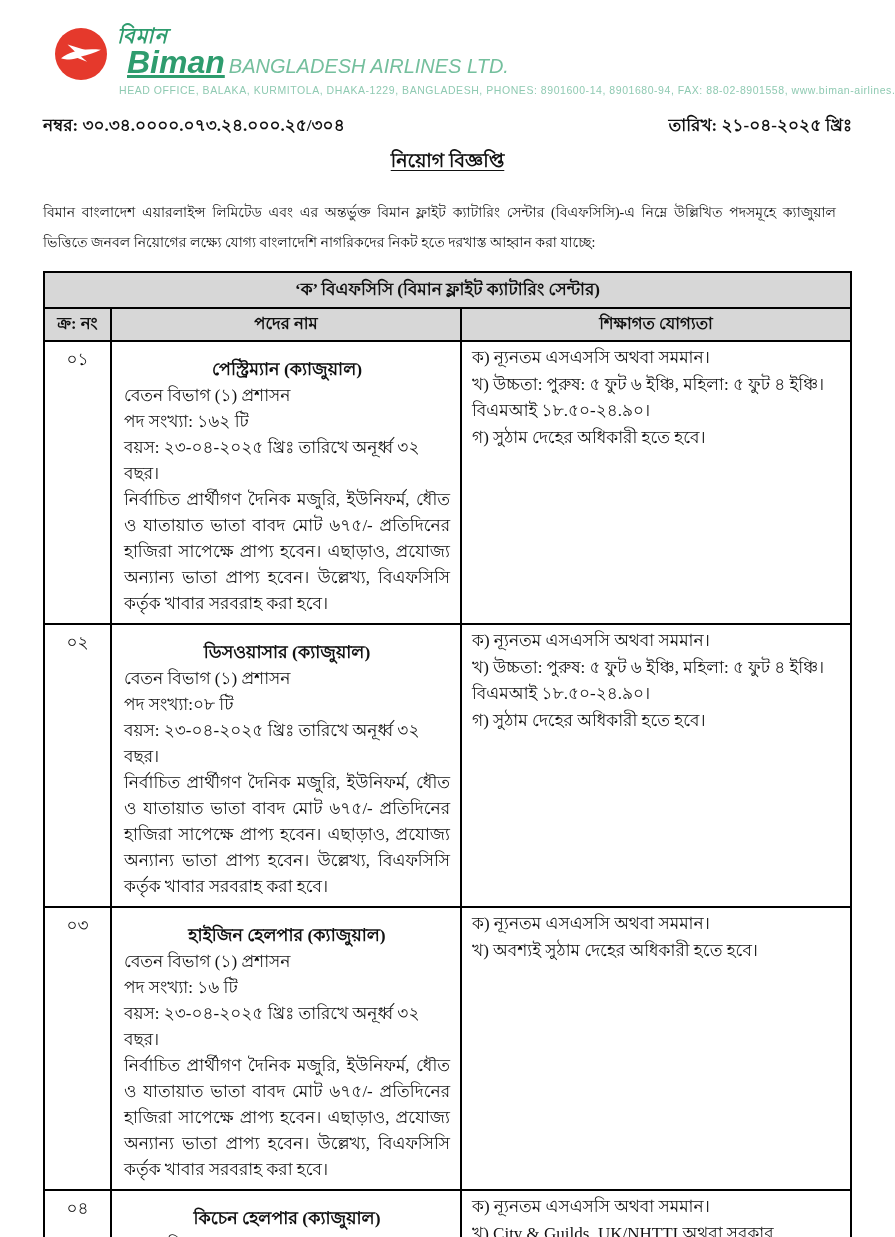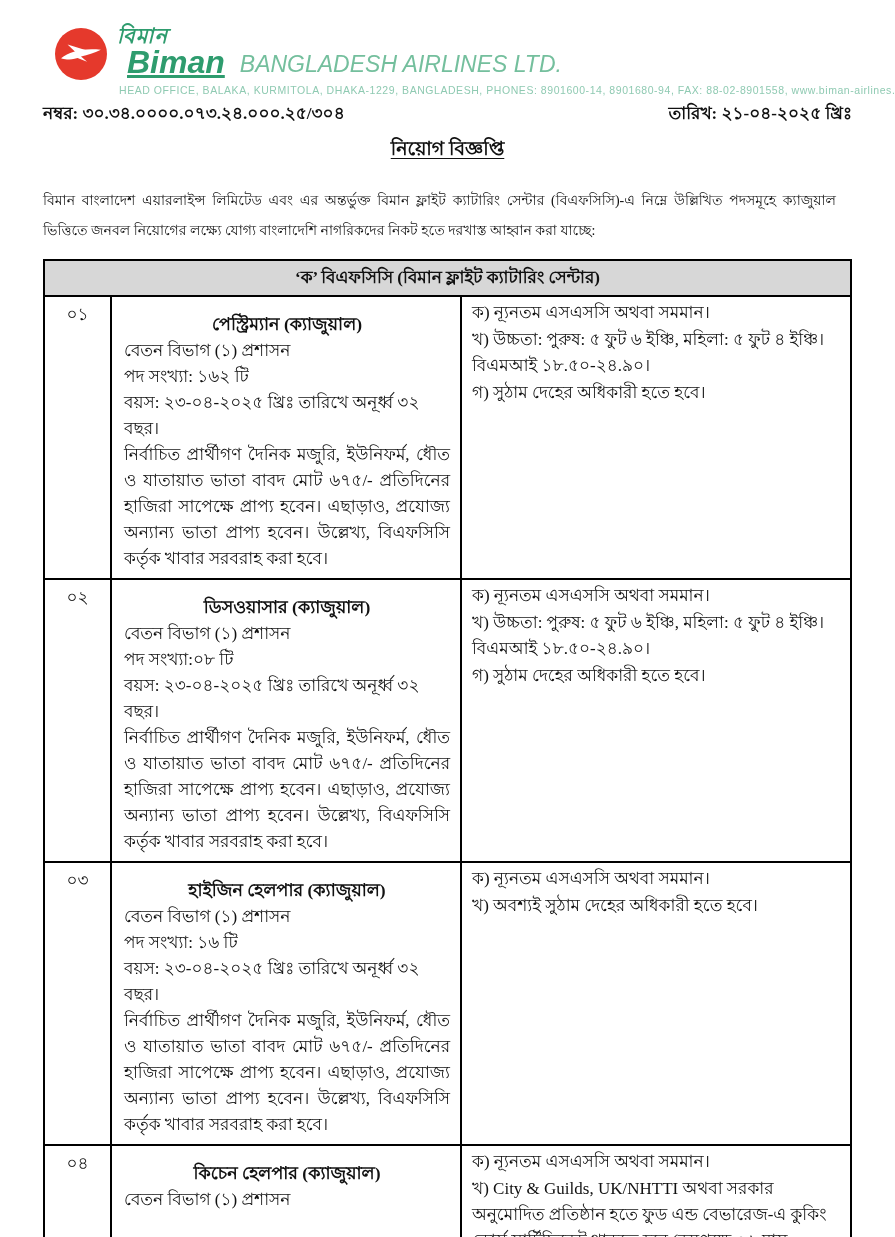--- a/index.html
+++ b/index.html
@@ -15,29 +15,29 @@
 
   
   .letterhead { margin-left: 12px; }
   .logo-row { display: flex; align-items: flex-start; }
   .logo-circle { width: 52px; height: 52px; flex: 0 0 auto; margin-top: 2px; }
   .brand-text { margin-left: 10px; line-height: 1; }
   .bn-line1 { font-weight: bold; font-style: italic; font-size: 21px; color: var(--brand-green); letter-spacing: 1px; }
   .bn-line2-row { display: flex; align-items: flex-end; margin-top: 2px; white-space: nowrap; }
   .bn-line2 { font-weight: bold; font-style: italic; font-size: 26px; color: var(--brand-green); }
   .en-bold { font-family: "Liberation Sans", sans-serif; font-weight: bold; font-style: italic; font-size: 32px; color: var(--brand-green); margin-left: 10px; line-height: 0.85; text-decoration: underline; }
-  .en-rest { font-family: "Liberation Sans", sans-serif; font-style: italic; font-size: 23px; color: var(--brand-green-light); margin-left: 15px; line-height: 1; }
+  .en-rest { font-family: "Liberation Sans", sans-serif; font-style: italic; font-size: 20px; color: var(--brand-green-light); margin-left: 4px; line-height: 1; }
   .address-line {
     font-family: "Liberation Sans", sans-serif;
     font-size: 10.5px; color: var(--brand-green-pale);
     margin: 4px 0 0 64px; letter-spacing: 0.55px; white-space: nowrap;
   }
 
   
-  .memo-row { display: flex; justify-content: space-between; margin-top: 4px; font-size: 17px; font-weight: 600; }
+  .memo-row { display: flex; justify-content: space-between; margin-top: 16px; font-size: 17px; font-weight: 600; }
   .notice-title { margin: 6px 0 0 0; text-align: center; font-size: 19px; font-weight: bold; text-decoration: underline; text-underline-offset: 3px; }
   .intro { margin: 20px 16px 0 0; font-size: 14px; line-height: 30px; text-align: justify; }
 
   
   table.positions { width: 100%; border-collapse: collapse; margin-top: 13px; table-layout: fixed; }
   table.positions th, table.positions td { border: 2px solid #000; box-sizing: border-box; }
   th.section-hdr { background: var(--hdr-gray); font-size: 17px; font-weight: bold; padding: 3px 2px; text-align: center; }
   th.col-hdr { background: var(--hdr-gray); font-size: 16.5px; font-weight: 600; padding: 2px; text-align: center; }
   td { vertical-align: top; font-size: 17px; line-height: 26px; }
   td.serial { text-align: center; padding-top: 5px; }
@@ -84,20 +84,25 @@
 
   <table class="positions">
     <colgroup>
         <col style="width:67px">
         <col style="width:350px">
         <col>
       </colgroup>
     <thead>
       <tr>
         <th class="section-hdr" colspan="3">‘ক’ বিএফসিসি (বিমান ফ্লাইট ক্যাটারিং সেন্টার)</th>
+      </tr>
+      <tr>
+        <th class="col-hdr">ক্র: নং</th>
+        <th class="col-hdr">পদের নাম</th>
+        <th class="col-hdr">শিক্ষাগত যোগ্যতা</th>
       </tr>
     </thead>
     <tbody>
         <tr>
           <td class="serial" style="height: 188px;">
             <div>০১</div>
           </td>
           <td class="position">
             <div>
               <div class="pos-title">পেস্ট্রিম্যান (ক্যাজুয়াল)</div>

